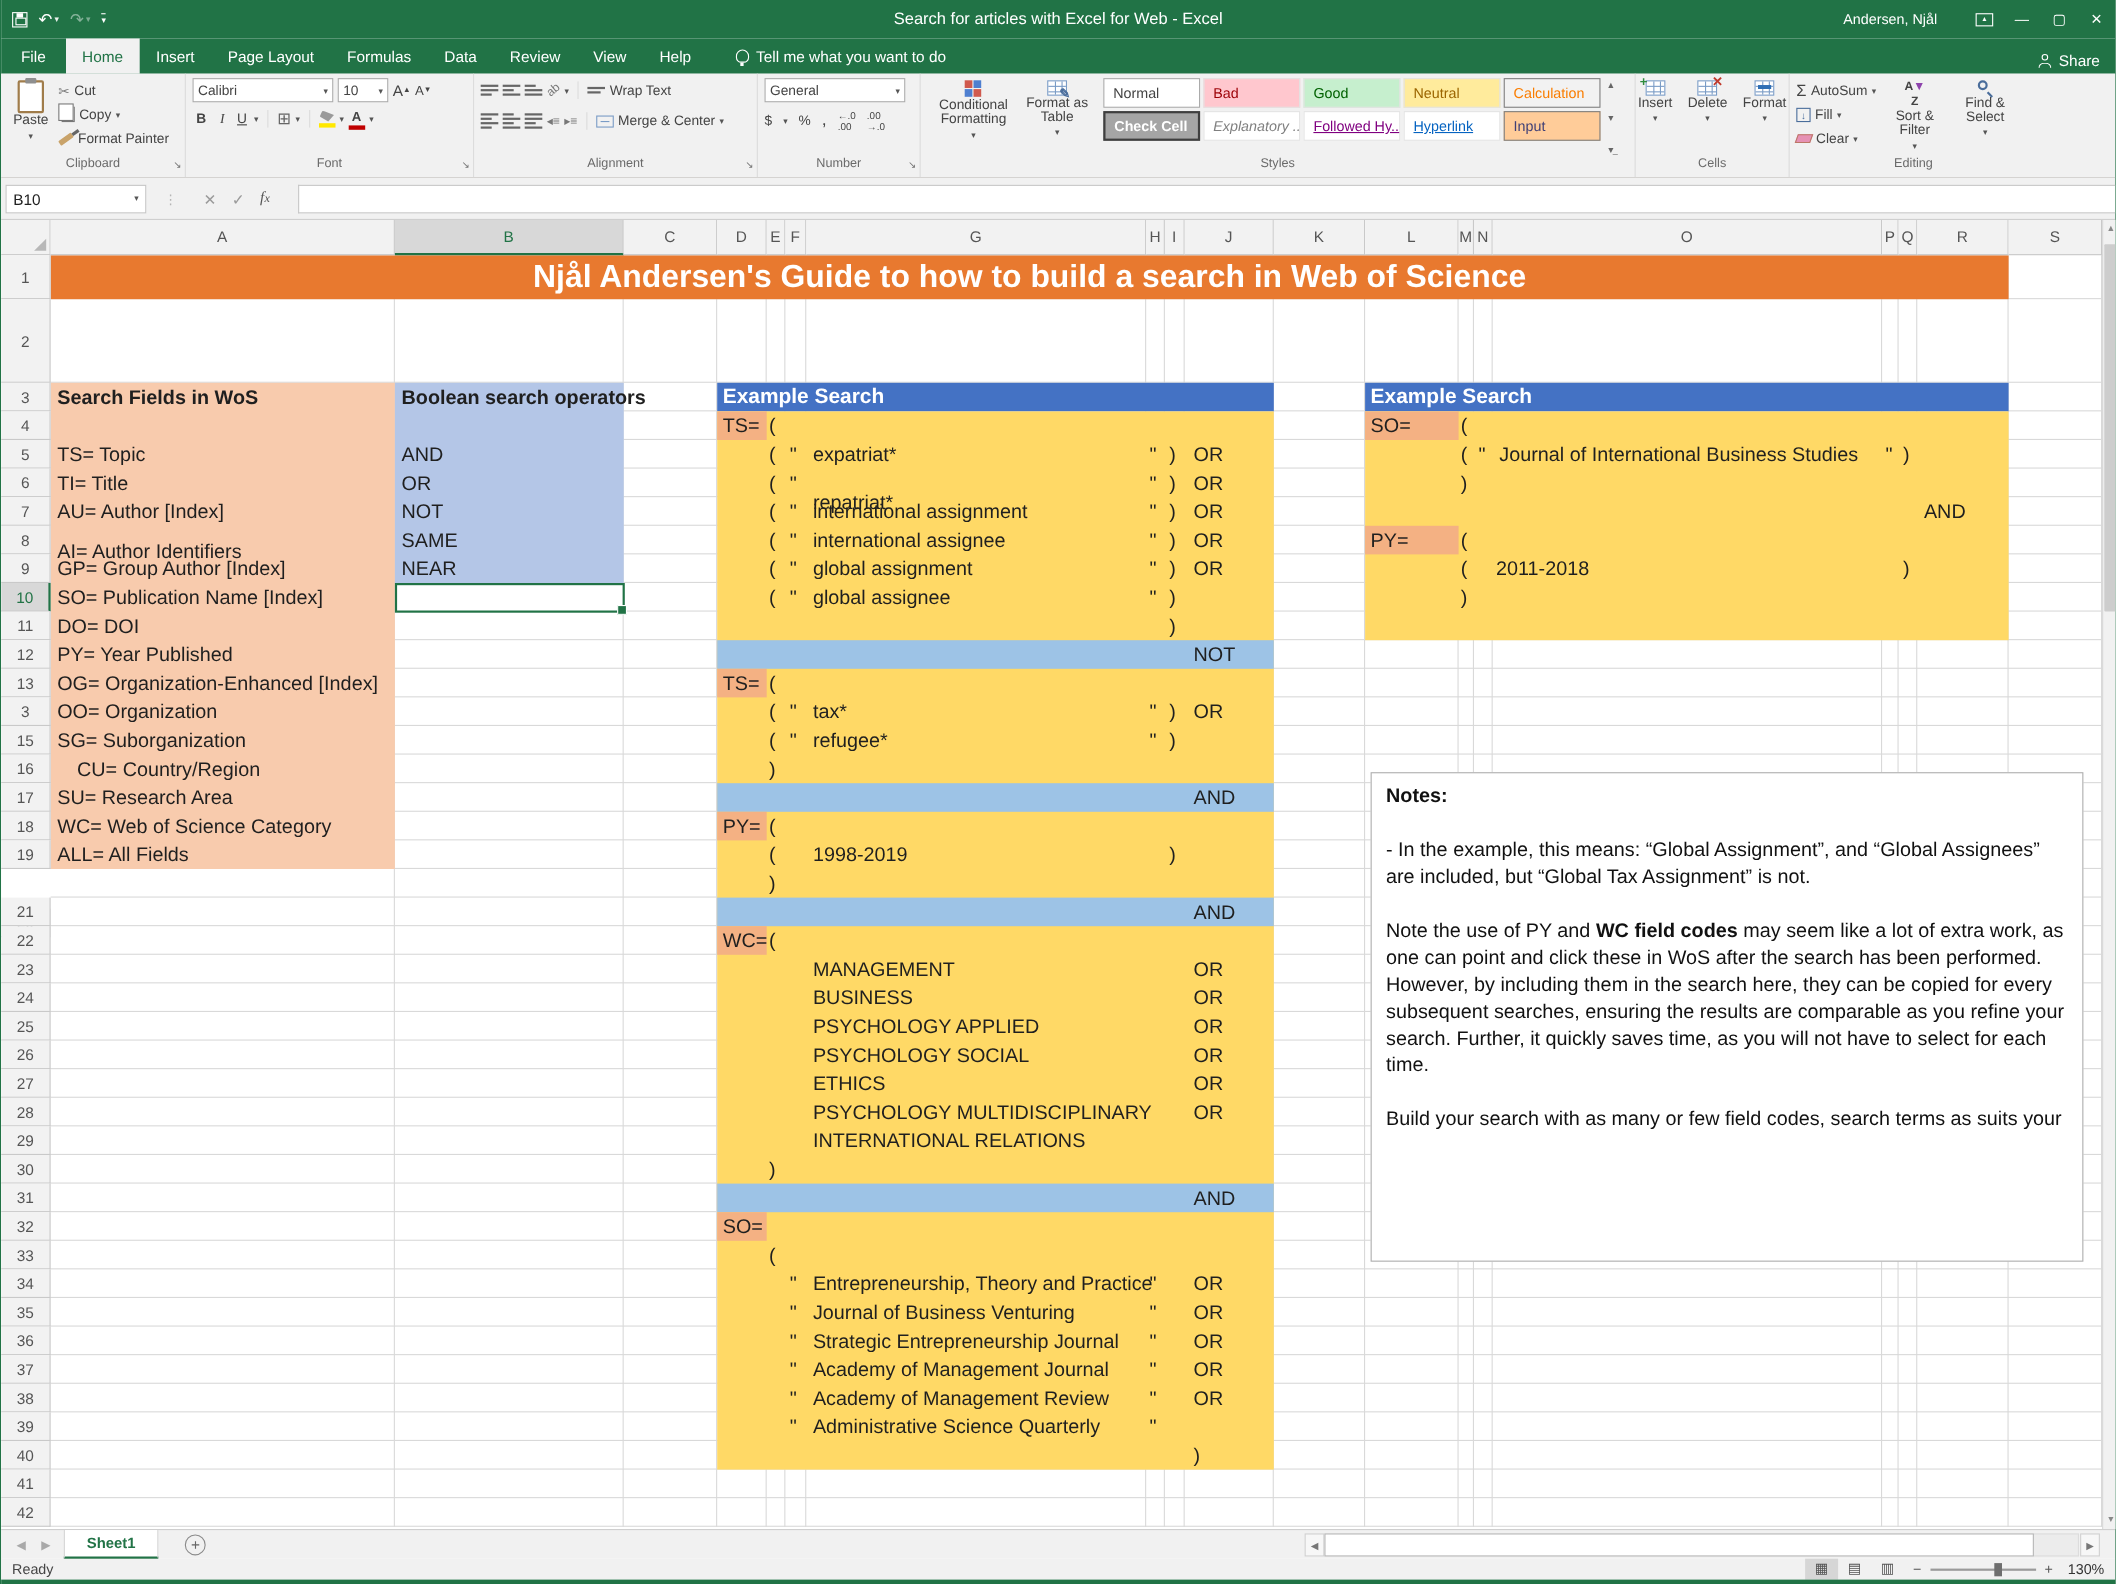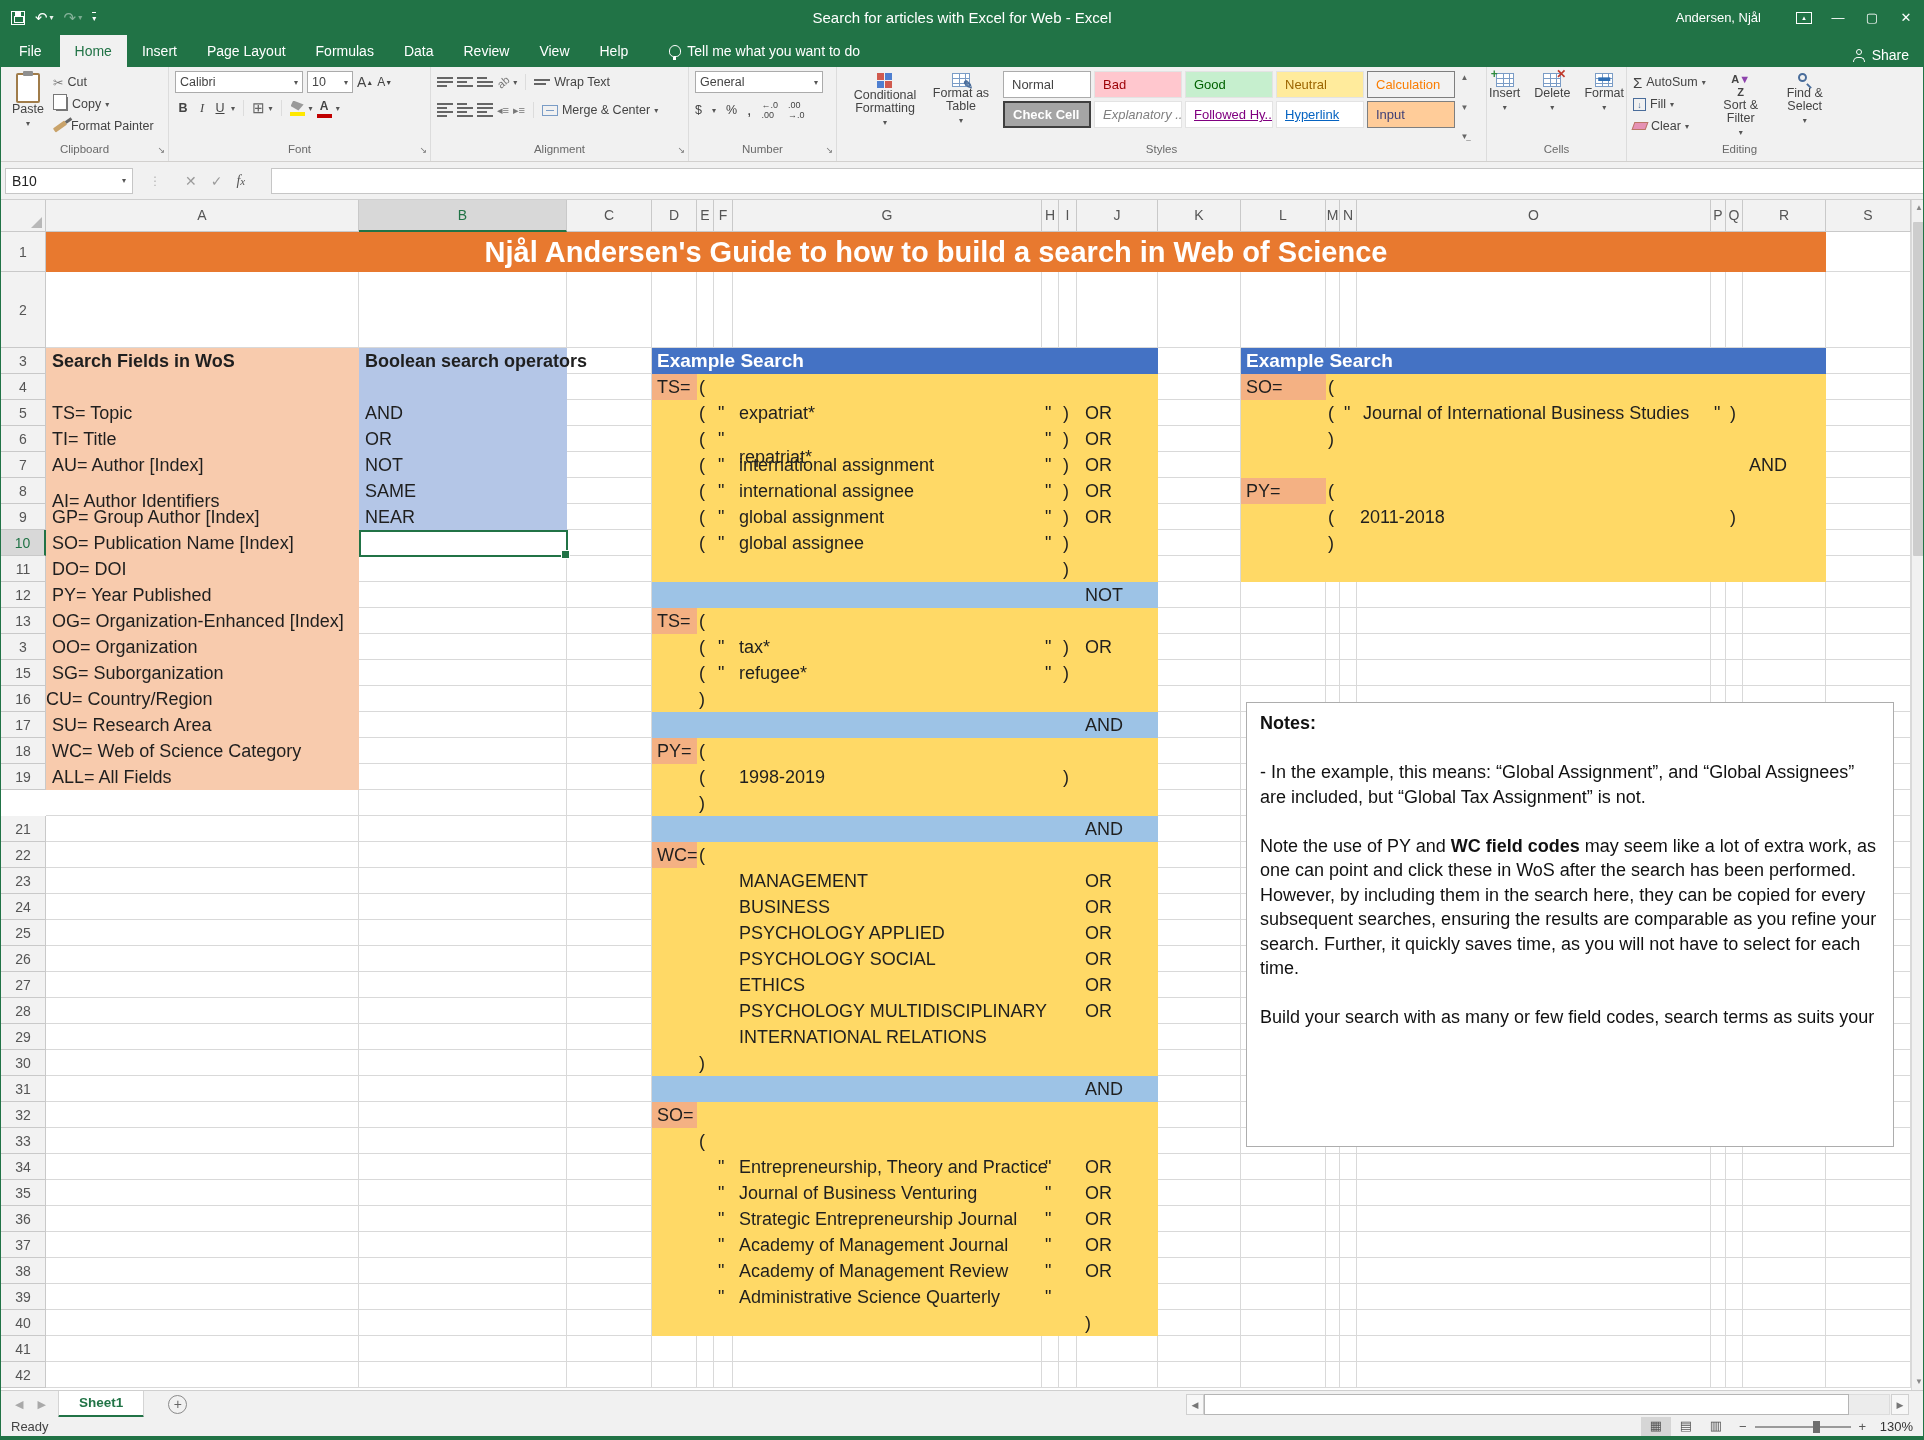--- a/index.html
+++ b/index.html
@@ -554,21 +554,21 @@
       <div class="cell" style="left: 45px; top: 226px; width: 313px; height: 26px; line-height: 26px; padding-left: 6px;">TI= Title</div>
       <div class="cell" style="left: 45px; top: 252px; width: 313px; height: 26px; line-height: 26px; padding-left: 6px;">AU= Author [Index]</div>
       <div class="cell" style="left: 45px; top: 288px; width: 313px; height: 26px; line-height: 26px; padding-left: 6px;">AI= Author Identifiers</div>
       <div class="cell" style="left: 45px; top: 304px; width: 313px; height: 26px; line-height: 26px; padding-left: 6px;">GP= Group Author [Index]</div>
       <div class="cell" style="left: 45px; top: 330px; width: 313px; height: 26px; line-height: 26px; padding-left: 6px;">SO= Publication Name [Index]</div>
       <div class="cell" style="left: 45px; top: 356px; width: 313px; height: 26px; line-height: 26px; padding-left: 6px;">DO= DOI</div>
       <div class="cell" style="left: 45px; top: 382px; width: 313px; height: 26px; line-height: 26px; padding-left: 6px;">PY= Year Published</div>
       <div class="cell" style="left: 45px; top: 408px; width: 313px; height: 26px; line-height: 26px; padding-left: 6px;">OG= Organization-Enhanced [Index]</div>
       <div class="cell" style="left: 45px; top: 434px; width: 313px; height: 26px; line-height: 26px; padding-left: 6px;">OO= Organization</div>
       <div class="cell" style="left: 45px; top: 460px; width: 313px; height: 26px; line-height: 26px; padding-left: 6px;">SG= Suborganization</div>
-      <div class="cell" style="left: 45px; top: 486px; width: 329px; height: 26px; line-height: 26px; padding-left: 0;">CU= Country/Region</div>
+      <div class="cell" style="left: 45px; top: 486px; width: 329px; height: 26px; line-height: 26px; padding-left: 24px;">CU= Country/Region</div>
       <div class="cell" style="left: 45px; top: 512px; width: 313px; height: 26px; line-height: 26px; padding-left: 6px;">SU= Research Area</div>
       <div class="cell" style="left: 45px; top: 538px; width: 313px; height: 26px; line-height: 26px; padding-left: 6px;">WC= Web of Science Category</div>
       <div class="cell" style="left: 45px; top: 564px; width: 313px; height: 26px; line-height: 26px; padding-left: 6px;">ALL= All Fields</div>
       <div class="cell b" style="left: 358px; top: 148px; width: 208px; height: 26px; line-height: 26px; padding-left: 6px;">Boolean search operators</div>
       <div class="cell" style="left: 358px; top: 200px; width: 208px; height: 26px; line-height: 26px; padding-left: 6px;">AND</div>
       <div class="cell" style="left: 358px; top: 226px; width: 208px; height: 26px; line-height: 26px; padding-left: 6px;">OR</div>
       <div class="cell" style="left: 358px; top: 252px; width: 208px; height: 26px; line-height: 26px; padding-left: 6px;">NOT</div>
       <div class="cell" style="left: 358px; top: 278px; width: 208px; height: 26px; line-height: 26px; padding-left: 6px;">SAME</div>
       <div class="cell" style="left: 358px; top: 304px; width: 208px; height: 26px; line-height: 26px; padding-left: 6px;">NEAR</div>
       <div class="cell b w" style="left: 651px; top: 148px; width: 45px; height: 26px; line-height: 26px; padding-left: 5px; font-size: 19px;">Example Search</div>

